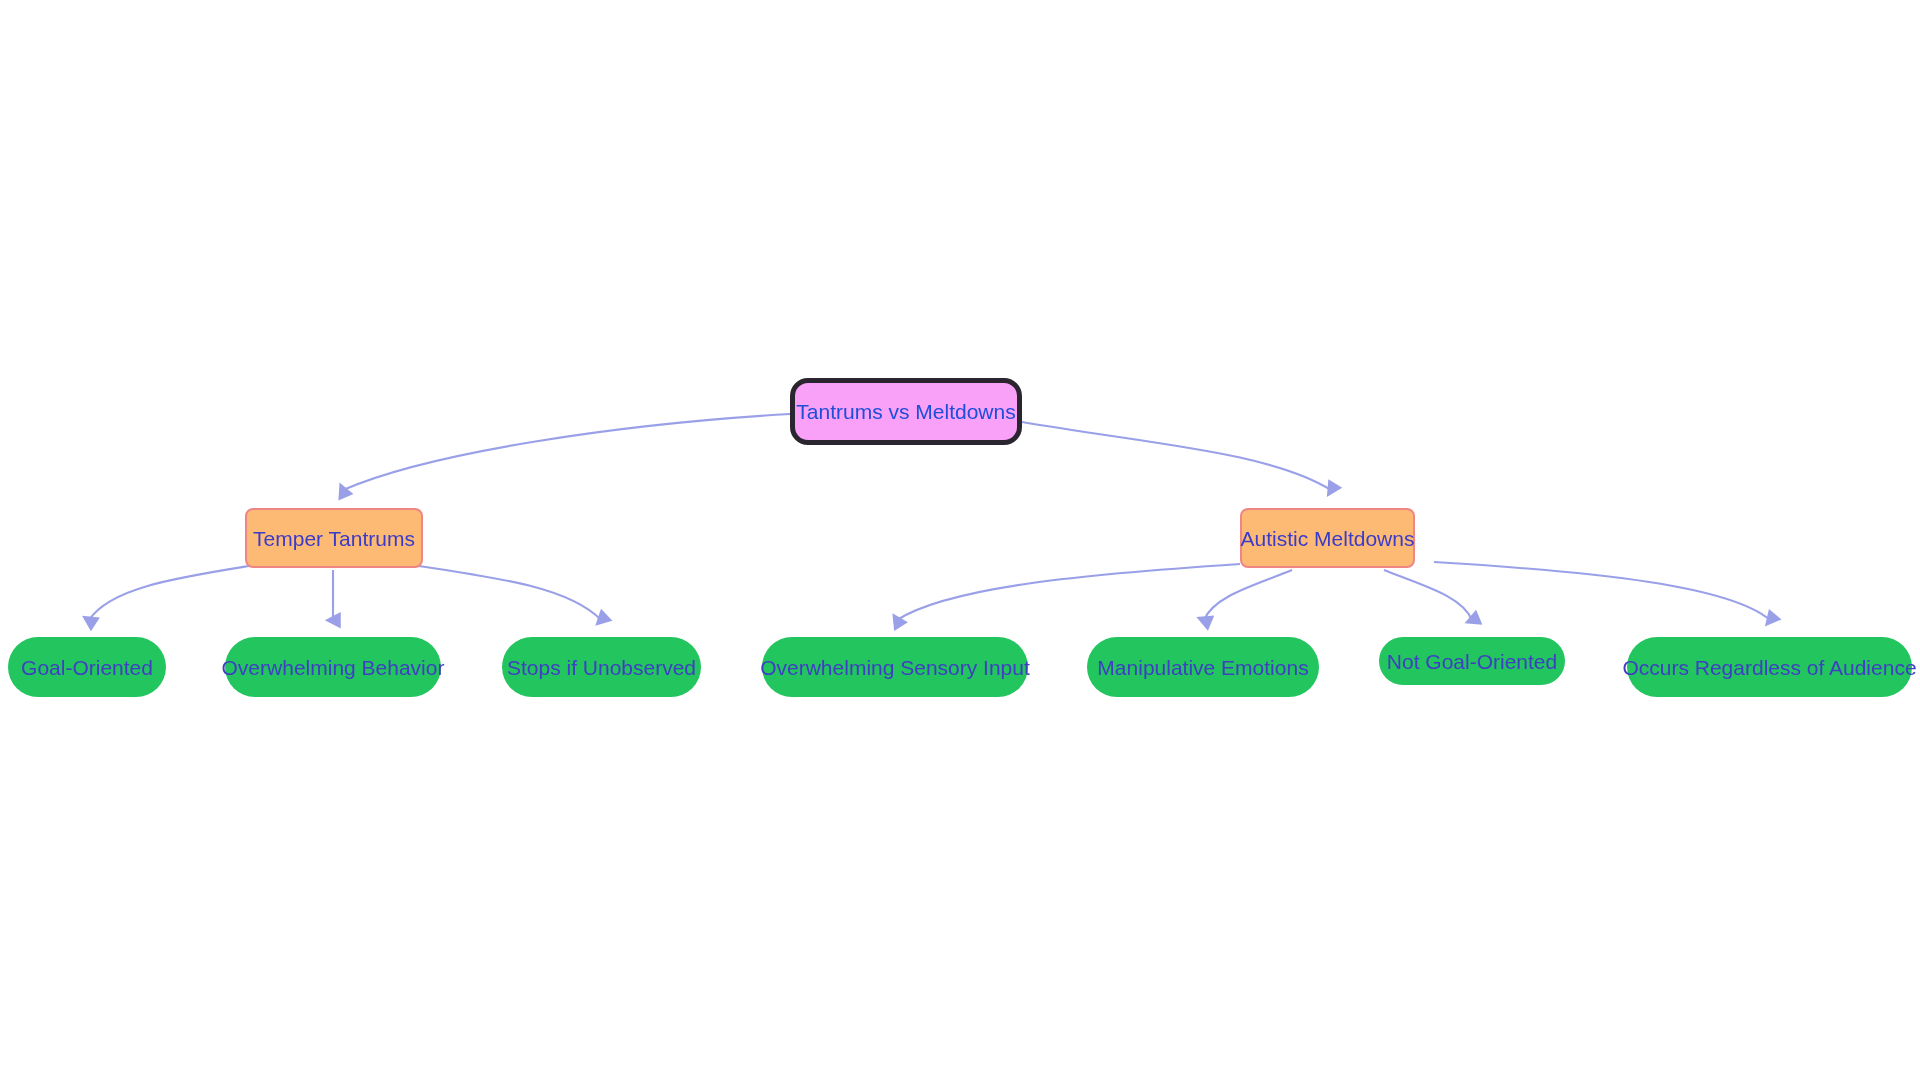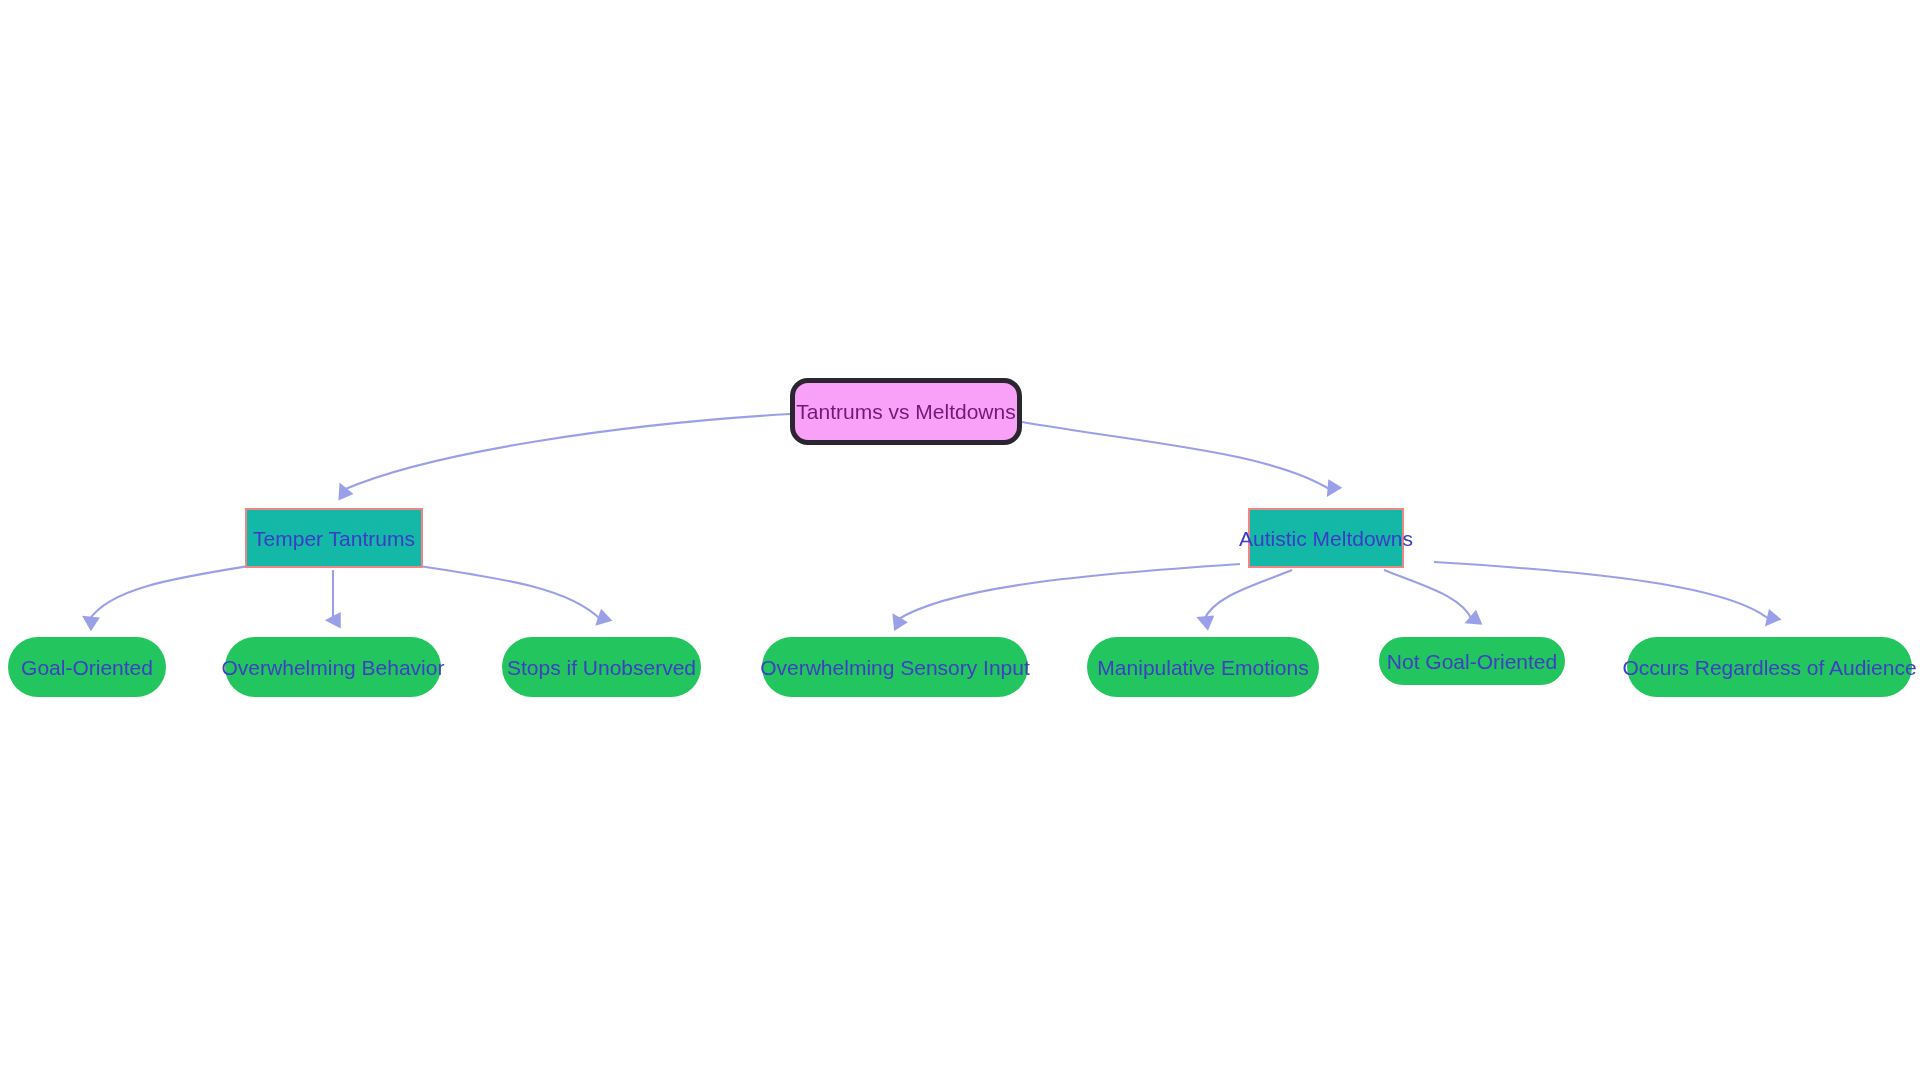--- a/index.html
+++ b/index.html
@@ -40,29 +40,29 @@
   .node-label {
     display: block;
     line-height: 1;
   }
 
   
   .node-root {
     background: #f9a0f9;
     border: 5px solid #2b2530;
     border-radius: 18px;
-    color: #701a75;
+    color: #1d4ed8;
     font-size: 21px;
   }
 
   
   .node-branch {
-    background: #14b8a6;
+    background: #fdba74;
     border: 2.5px solid #ef8585;
-    border-radius: 0;
+    border-radius: 8px;
     color: #3b3bc9;
     font-size: 21px;
   }
 
   
   .node-leaf {
     background: #22c55e;
     border: none;
     border-radius: 34px;
     color: #3f3fc4;
@@ -101,21 +101,21 @@
   </svg>
 
   <div class="node node-root" style="left:790px; top:378px; width:232px; height:67px;">
     <span class="node-label">Tantrums vs Meltdowns</span>
   </div>
 
   <div class="node node-branch" style="left:245px; top:508px; width:178px; height:60px;">
     <span class="node-label">Temper Tantrums</span>
   </div>
 
-  <div class="node node-branch" style="left:1240px; top:508px; width:156px; height:60px;margin-left:8px;">
+  <div class="node node-branch" style="left:1240px; top:508px; width:175px; height:60px;">
     <span class="node-label">Autistic Meltdowns</span>
   </div>
 
   <div class="node node-leaf" style="left:8px; top:637px; width:158px; height:60px;">
     <span class="node-label">Goal-Oriented</span>
   </div>
 
   <div class="node node-leaf" style="left:225px; top:637px; width:216px; height:60px;">
     <span class="node-label">Overwhelming Behavior</span>
   </div>

